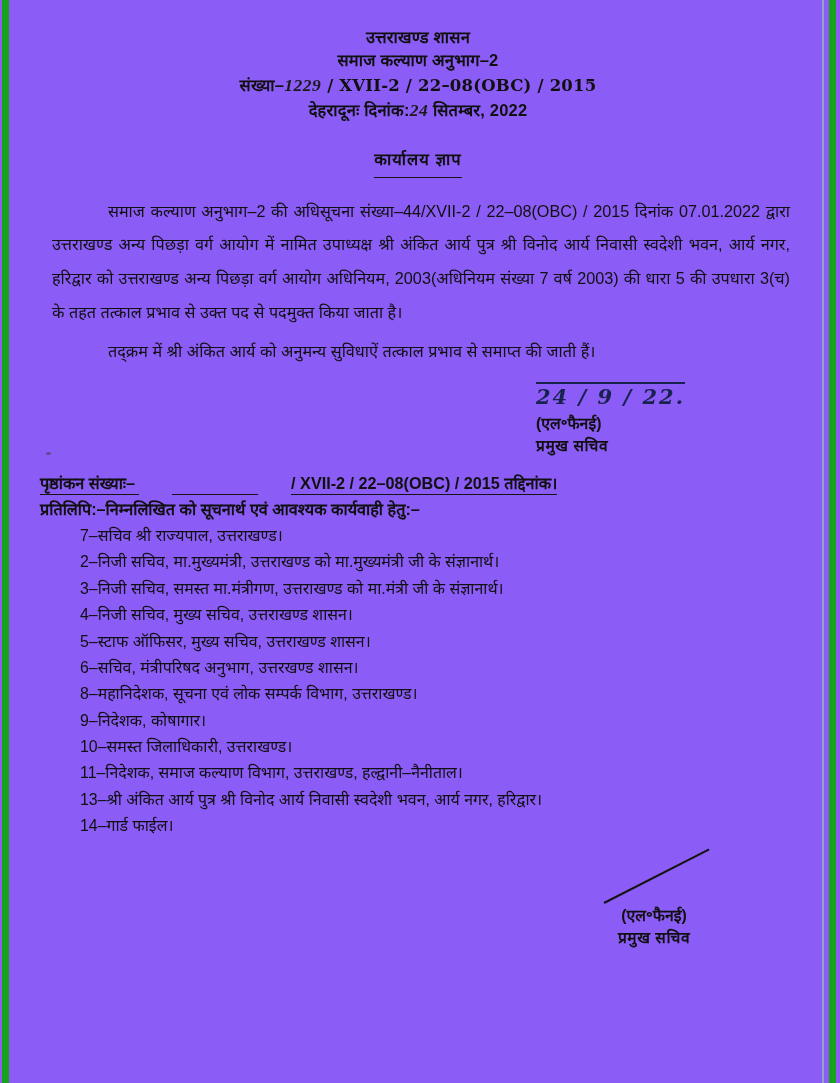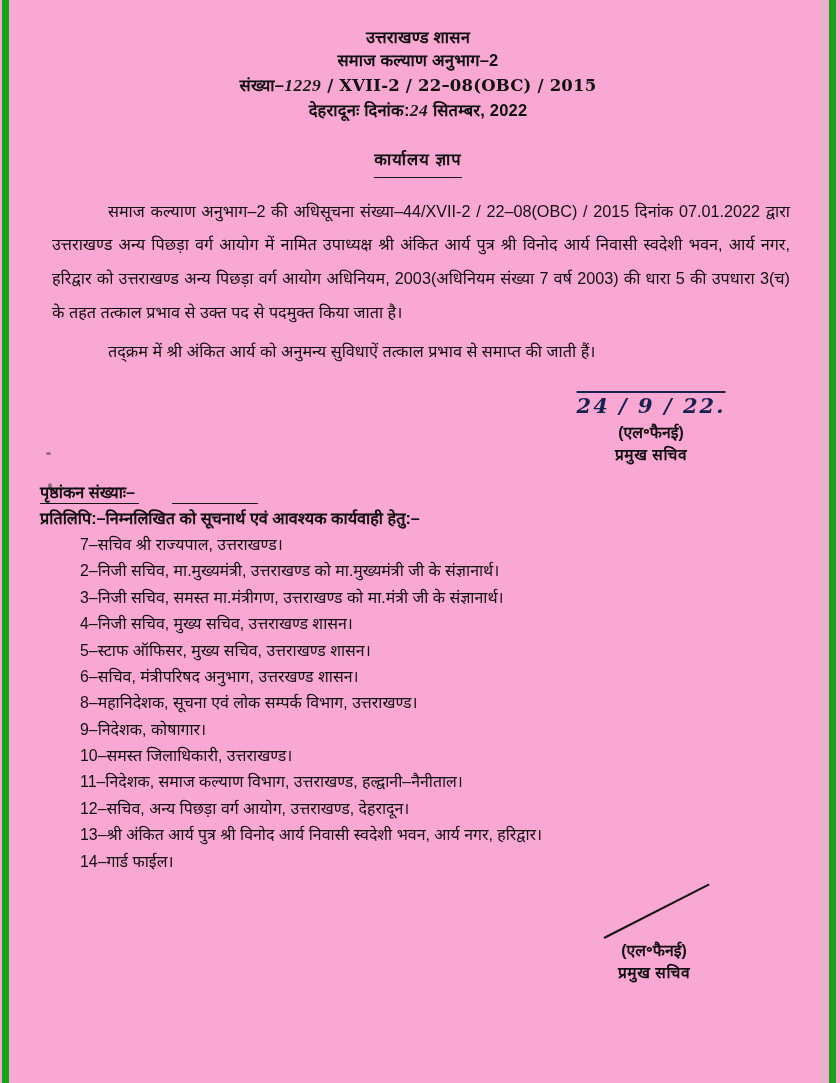--- a/index.html
+++ b/index.html
@@ -8,21 +8,21 @@
     padding: 0;
     background: #ffffff;
   }
   body {
     font-family: "Liberation Sans", sans-serif;
   }
   .page {
     position: relative;
     width: 840px;
     height: 1083px;
-    background: #f9a8d4;
+    background: #8b5cf6;
     overflow: hidden;
     box-sizing: border-box;
   }
   
   .edge {
     position: absolute;
     top: 0;
     bottom: 0;
     width: 7px;
     background: #17a319;
@@ -90,22 +90,22 @@
     font-size: 16.2px;
     line-height: 2.08;
     text-align: justify;
     text-justify: inter-word;
   }
   .body-block p { margin: 0 0 6px 0; }
   .indent { display: inline-block; width: 56px; }
 
   
   .sign-block {
-    margin-top: 20px;
-    text-align: center;
+    margin-top: 11px;
+    text-align: left;
     width: 230px;
     margin-left: auto;
     margin-right: 48px;
   }
   .scribble {
     font-family: "DejaVu Serif", serif;
     font-style: italic;
     font-weight: 700;
     font-size: 21px;
     letter-spacing: 2px;
@@ -232,36 +232,36 @@
         <span class="ov">24 / 9 / 22.</span>
       </div>
       <div class="sign-name">(एल॰फैनई)</div>
       <div class="sign-desig">प्रमुख सचिव</div>
     </div>
 
     <div class="endorse">
       <div class="endorse-line1">
         <span class="endorse-label">पृष्ठांकन संख्याः–</span>
         <span class="endorse-gap"></span>
+        <span class="endorse-num">/ XVII-2 / 22–08(OBC) / 2015 तद्दिनांक।</span>
       </div>
       <div class="endorse-line2">प्रतिलिपि:–निम्नलिखित को सूचनार्थ एवं आवश्यक कार्यवाही हेतु:–</div>
     </div>
 
     <div class="copy-list">
       <div>7–सचिव श्री राज्यपाल, उत्तराखण्ड।</div>
       <div>2–निजी सचिव, मा.मुख्यमंत्री, उत्तराखण्ड को मा.मुख्यमंत्री जी के संज्ञानार्थ।</div>
       <div>3–निजी सचिव, समस्त मा.मंत्रीगण, उत्तराखण्ड को मा.मंत्री जी के संज्ञानार्थ।</div>
       <div>4–निजी सचिव, मुख्य सचिव, उत्तराखण्ड शासन।</div>
       <div>5–स्टाफ ऑफिसर, मुख्य सचिव, उत्तराखण्ड शासन।</div>
       <div>6–सचिव, मंत्रीपरिषद अनुभाग, उत्तरखण्ड शासन।</div>
       <div>8–महानिदेशक, सूचना एवं लोक सम्पर्क विभाग, उत्तराखण्ड।</div>
       <div>9–निदेशक, कोषागार।</div>
       <div>10–समस्त जिलाधिकारी, उत्तराखण्ड।</div>
       <div>11–निदेशक, समाज कल्याण विभाग, उत्तराखण्ड, हल्द्वानी–नैनीताल।</div>
-      <div>12–सचिव, अन्य पिछड़ा वर्ग आयोग, उत्तराखण्ड, देहरादून।</div>
       <div>13–श्री अंकित आर्य पुत्र श्री विनोद आर्य निवासी स्वदेशी भवन, आर्य नगर, हरिद्वार।</div>
       <div>14–गार्ड फाईल।</div>
     </div>
 
     <div class="sign-block2">
       <div class="stroke"></div>
       <div class="sign-name">(एल॰फैनई)</div>
       <div class="sign-desig">प्रमुख सचिव</div>
     </div>
 

